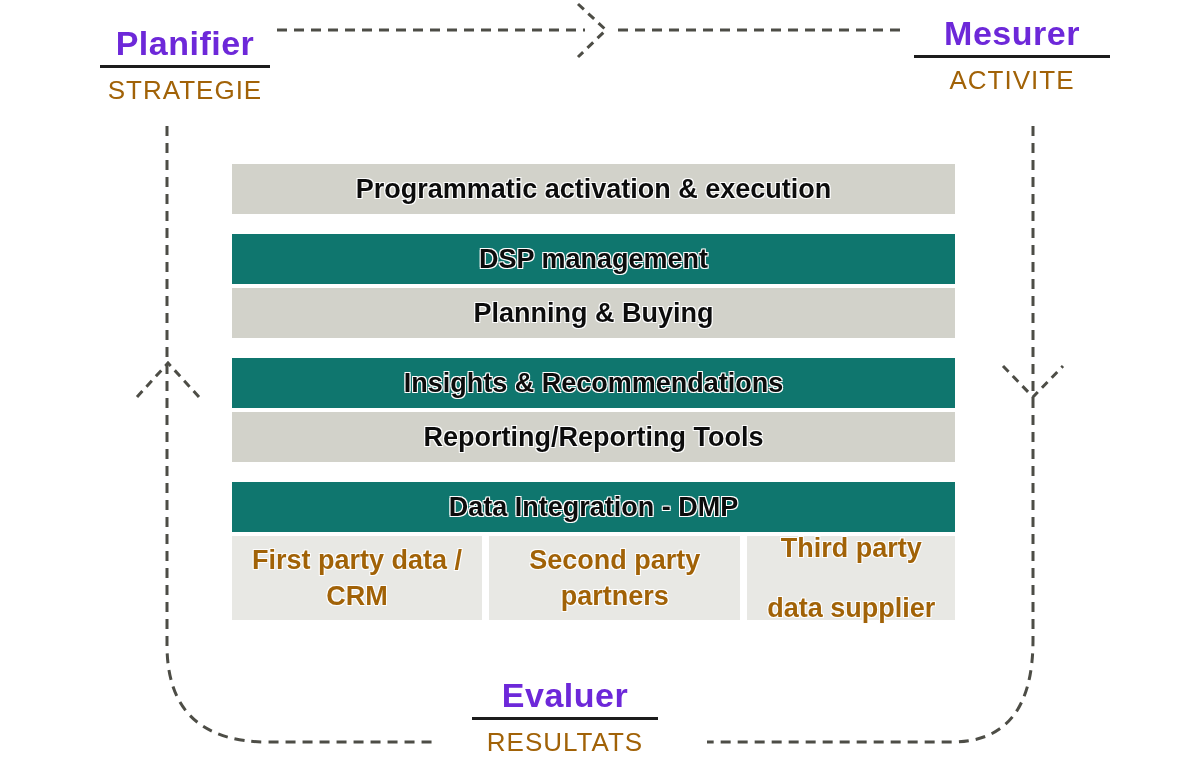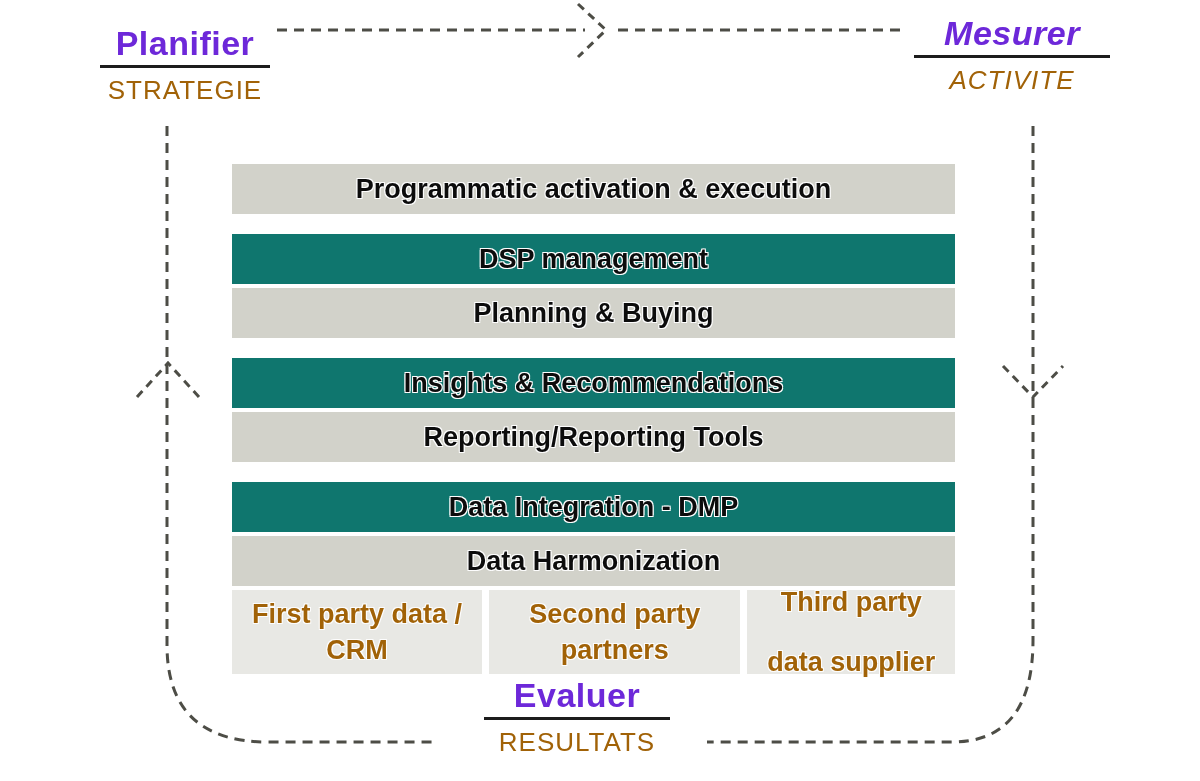--- a/index.html
+++ b/index.html
@@ -50,22 +50,22 @@
     margin-top: 3px;
   }
   .cycle-label .subtitle {
     font-size: 26px;
     font-weight: normal;
     color: #a16207;
     margin-top: 7px;
     letter-spacing: 1px;
   }
   .label-planifier { left: 100px; top: 24px;  width: 170px; }
-  .label-mesurer   { left: 914px; top: 14px;  width: 196px; font-style: italic; }
-  .label-evaluer   { left: 484px; top: 676px; width: 186px; }
+  .label-mesurer   { left: 914px; top: 14px;  width: 196px; }
+  .label-evaluer   { left: 472px; top: 676px; width: 186px; }
 
   .stack {
     position: absolute;
     left: 232px;
     top: 164px;
     width: 723px;
   }
   .row {
     height: 50px;
     line-height: 50px;
@@ -139,21 +139,20 @@
     <div class="subtitle">RESULTATS</div>
   </div>
 
   <div class="stack">
     <div class="row dark">Programmatic activation &amp; execution</div>
     <div class="row light">DSP management</div>
     <div class="row dark">Planning &amp; Buying</div>
     <div class="row light">Insights &amp; Recommendations</div>
     <div class="row dark">Reporting/Reporting Tools</div>
     <div class="row light">Data Integration - DMP</div>
-    <div class="row dark">Data Harmonization</div>
 
     <div class="sources-row">
       <div class="source-cell cell-1">
         <span>First party data /</span>
         <span>CRM</span>
       </div>
       <div class="source-cell cell-2">
         <span>Second party</span>
         <span>partners</span>
       </div>

